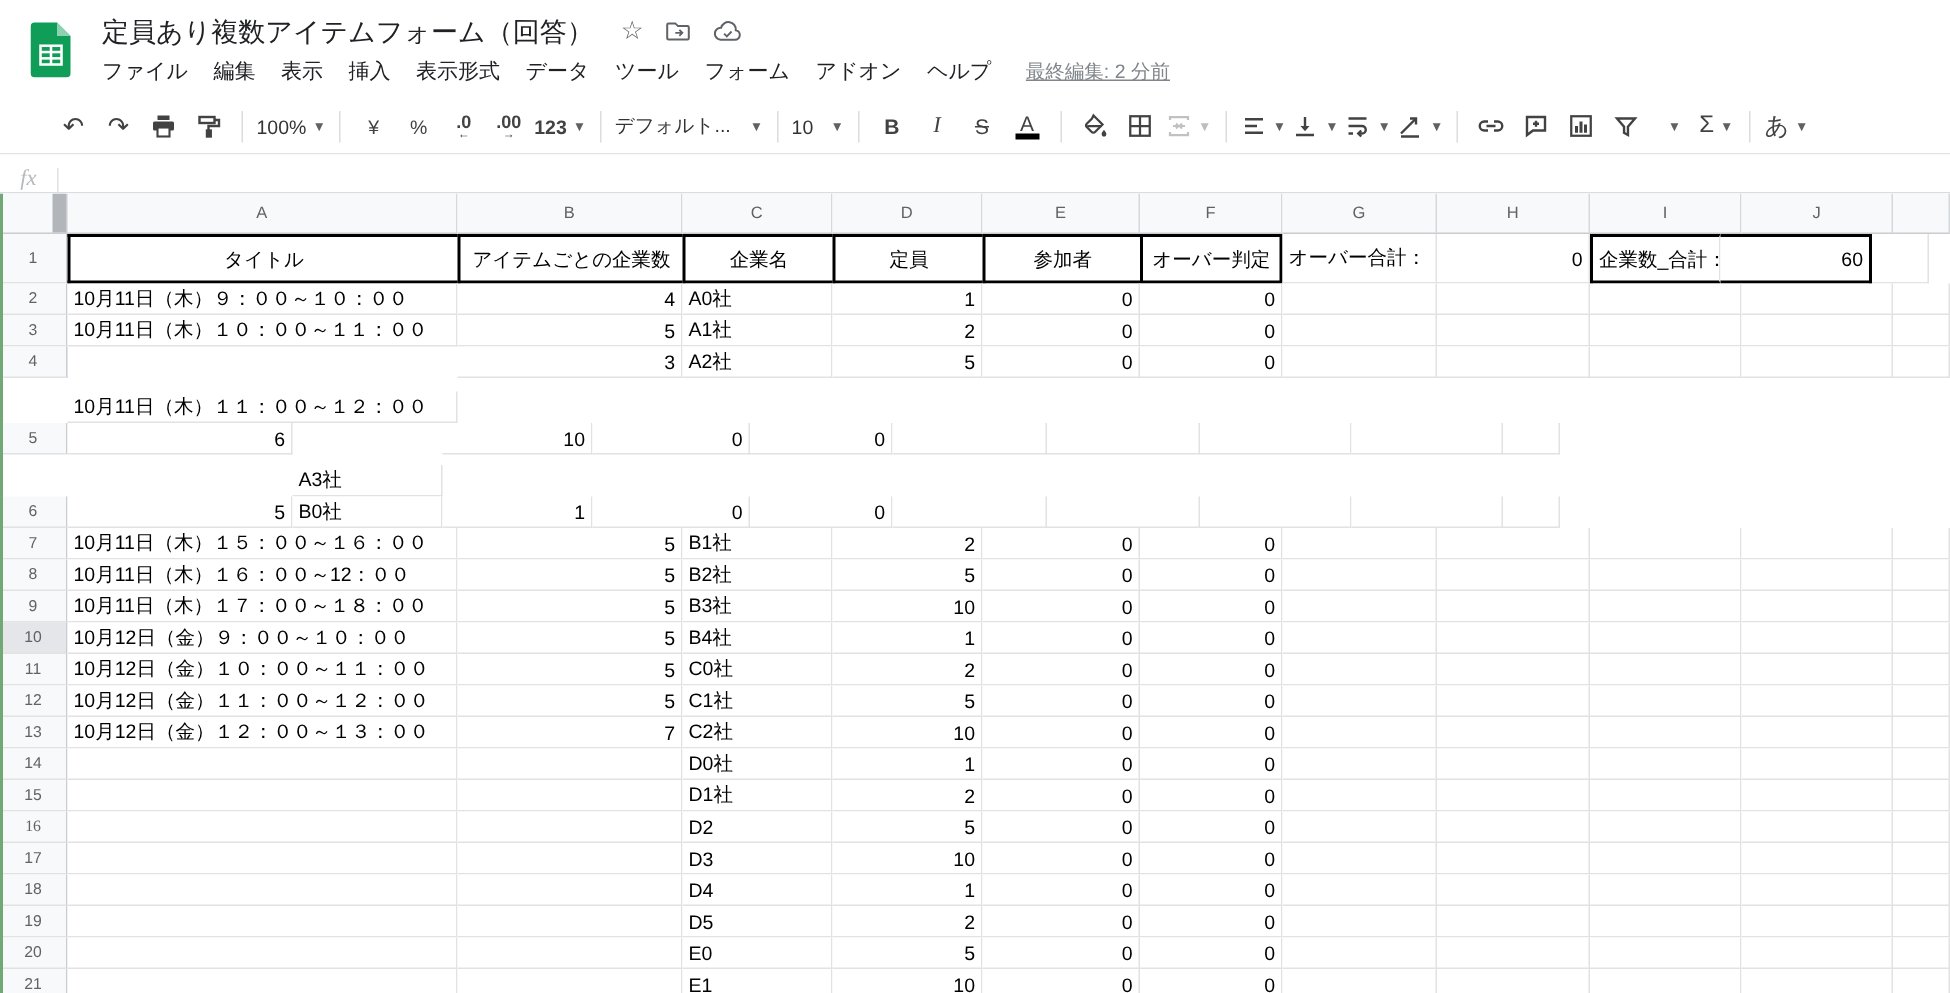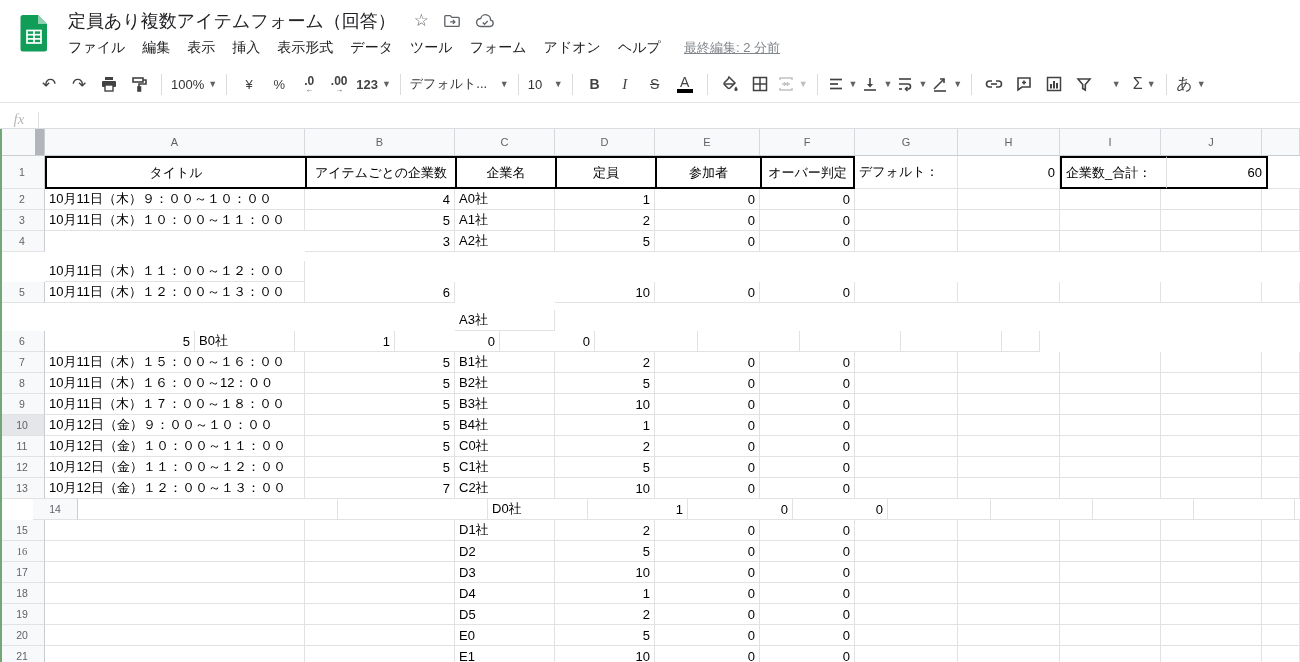--- a/index.html
+++ b/index.html
@@ -307,23 +307,23 @@
         <div class="colhead-cell" style="width: 38px;"></div>
       </div>
       <div class="grid-row r1">
         <div class="rowhead" style="height: 33px;">1</div>
         <div class="cell hc" style="width: 260px; height: 33px;">タイトル</div>
         <div class="cell hc" style="width: 150px; height: 33px; font-family: Liberation Mono, monospace;">アイテムごとの企業数</div>
         <div class="cell hc" style="width: 100px; height: 33px;">企業名</div>
         <div class="cell hc" style="width: 100px; height: 33px;">定員</div>
         <div class="cell hc" style="width: 105px; height: 33px;">参加者</div>
         <div class="cell hc hc-end" style="width: 95px; height: 33px;">オーバー判定</div>
-        <div class="cell al" style="width: 103px; height: 33px;">デフォルト：</div>
+        <div class="cell al" style="width: 103px; height: 33px;">オーバー合計：</div>
         <div class="cell ar" style="width: 102px; height: 33px;">0</div>
-        <div class="cell al i1" style="width: 107px; height: 33px;">企業数_合計：</div>
+        <div class="cell al i1" style="width: 87px; height: 33px;">企業数_合計：</div>
         <div class="cell ar j1" style="width: 101px; height: 33px;">60</div>
         <div class="cell" style="width: 38px; height: 33px;"></div>
       </div>
       <div class="grid-row">
         <div class="rowhead" style="height: 21px;">2</div>
         <div class="cell al" style="width: 260px; height: 21px;">10月11日（木）９：００～１０：００</div>
         <div class="cell ar" style="width: 150px; height: 21px;">4</div>
         <div class="cell al" style="width: 100px; height: 21px;">A0社</div>
         <div class="cell ar" style="width: 100px; height: 21px;">1</div>
         <div class="cell ar" style="width: 105px; height: 21px;">0</div>
@@ -357,21 +357,20 @@
         <div class="cell ar" style="width: 105px; height: 21px;">0</div>
         <div class="cell ar" style="width: 95px; height: 21px;">0</div>
         <div class="cell al" style="width: 103px; height: 21px;"></div>
         <div class="cell al" style="width: 102px; height: 21px;"></div>
         <div class="cell al" style="width: 101px; height: 21px;"></div>
         <div class="cell al" style="width: 101px; height: 21px;"></div>
         <div class="cell" style="width: 38px; height: 21px;"></div>
       </div>
       <div class="grid-row">
         <div class="rowhead" style="height: 21px;">5</div>
-        <div class="cell al" style="width: 260px; height: 21px;">10月11日（木）１２：００～１３：００</div>
         <div class="cell ar" style="width: 150px; height: 21px;">6</div>
         <div class="cell al" style="width: 100px; height: 21px; margin-top: 28px;">A3社</div>
         <div class="cell ar" style="width: 100px; height: 21px;">10</div>
         <div class="cell ar" style="width: 105px; height: 21px;">0</div>
         <div class="cell ar" style="width: 95px; height: 21px;">0</div>
         <div class="cell al" style="width: 103px; height: 21px;"></div>
         <div class="cell al" style="width: 102px; height: 21px;"></div>
         <div class="cell al" style="width: 101px; height: 21px;"></div>
         <div class="cell al" style="width: 101px; height: 21px;"></div>
         <div class="cell" style="width: 38px; height: 21px;"></div>
@@ -481,21 +480,21 @@
         <div class="cell ar" style="width: 100px; height: 21px;">10</div>
         <div class="cell ar" style="width: 105px; height: 21px;">0</div>
         <div class="cell ar" style="width: 95px; height: 21px;">0</div>
         <div class="cell al" style="width: 103px; height: 21px;"></div>
         <div class="cell al" style="width: 102px; height: 21px;"></div>
         <div class="cell al" style="width: 101px; height: 21px;"></div>
         <div class="cell al" style="width: 101px; height: 21px;"></div>
         <div class="cell" style="width: 38px; height: 21px;"></div>
       </div>
       <div class="grid-row">
-        <div class="rowhead" style="height: 21px; margin-left: 33px;">14</div>
+        <div class="rowhead" style="height: 21px;">14</div>
         <div class="cell al" style="width: 260px; height: 21px;"></div>
         <div class="cell ar" style="width: 150px; height: 21px;"></div>
         <div class="cell al" style="width: 100px; height: 21px;">D0社</div>
         <div class="cell ar" style="width: 100px; height: 21px;">1</div>
         <div class="cell ar" style="width: 105px; height: 21px;">0</div>
         <div class="cell ar" style="width: 95px; height: 21px;">0</div>
         <div class="cell al" style="width: 103px; height: 21px;"></div>
         <div class="cell al" style="width: 102px; height: 21px;"></div>
         <div class="cell al" style="width: 101px; height: 21px;"></div>
         <div class="cell al" style="width: 101px; height: 21px;"></div>

